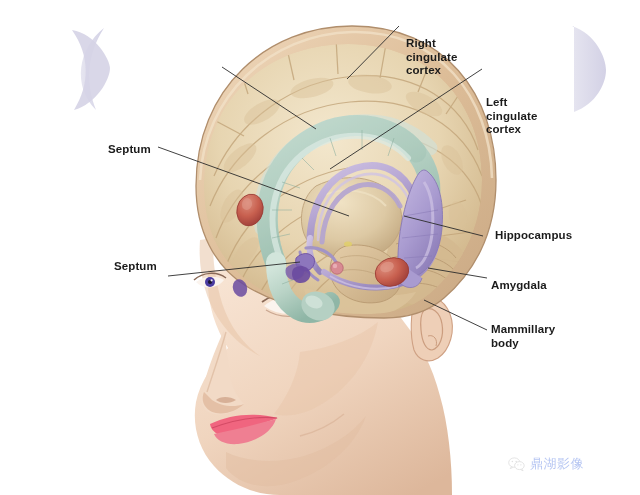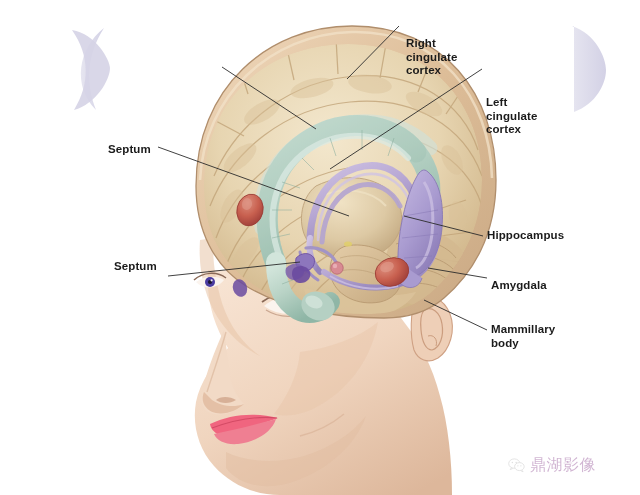--- a/index.html
+++ b/index.html
@@ -39,22 +39,22 @@
     position: absolute;
     left: 508px;
     top: 455px;
     display: flex;
     align-items: center;
     gap: 5px;
     opacity: 0.33;
   }
   .watermark-text {
     font-family: "DejaVu Sans", sans-serif;
-    font-size: 16px;
-    color: #701a75;
+    font-size: 13px;
+    color: #1d4ed8;
     letter-spacing: 0.5px;
     white-space: pre;
   }
   .wm-icon { display: block; }
 </style>
 </head>
 <body>
 
 <div id="figure">
 
@@ -370,21 +370,21 @@
 
 
   <div class="label" style="left:406px; top:5px;margin-top:32px;">Right<br>cingulate<br>cortex</div>
 
   <div class="label" style="left:486px; top:56px;margin-top:40px;">Left<br>cingulate<br>cortex</div>
 
   <div class="label" style="left:108px; top:143px;">Septum</div>
 
   <div class="label" style="left:114px; top:260px;">Septum</div>
 
-  <div class="label" style="left:487px; top:229px;">Hippocampus</div>
+  <div class="label" style="left:487px; top:229px;padding-left:8px;">Hippocampus</div>
 
   <div class="label" style="left:491px; top:273px;margin-top:6px;">Amygdala</div>
 
   <div class="label" style="left:491px; top:323px;">Mammillary<br>body</div>
 
   <div class="watermark">
     <svg class="wm-icon" width="17" height="15" viewBox="0 0 17 15" xmlns="http://www.w3.org/2000/svg">
       <ellipse cx="6.3" cy="5.6" rx="5.6" ry="4.7" fill="none" stroke="#a5a5a5" stroke-width="0.9"></ellipse>
       <path d="M3.6 9.6 L2.2 11.6 L4.7 10.5" fill="none" stroke="#a5a5a5" stroke-width="0.9"></path>
       <circle cx="4.4" cy="4.5" r="0.75" fill="#a5a5a5"></circle>

